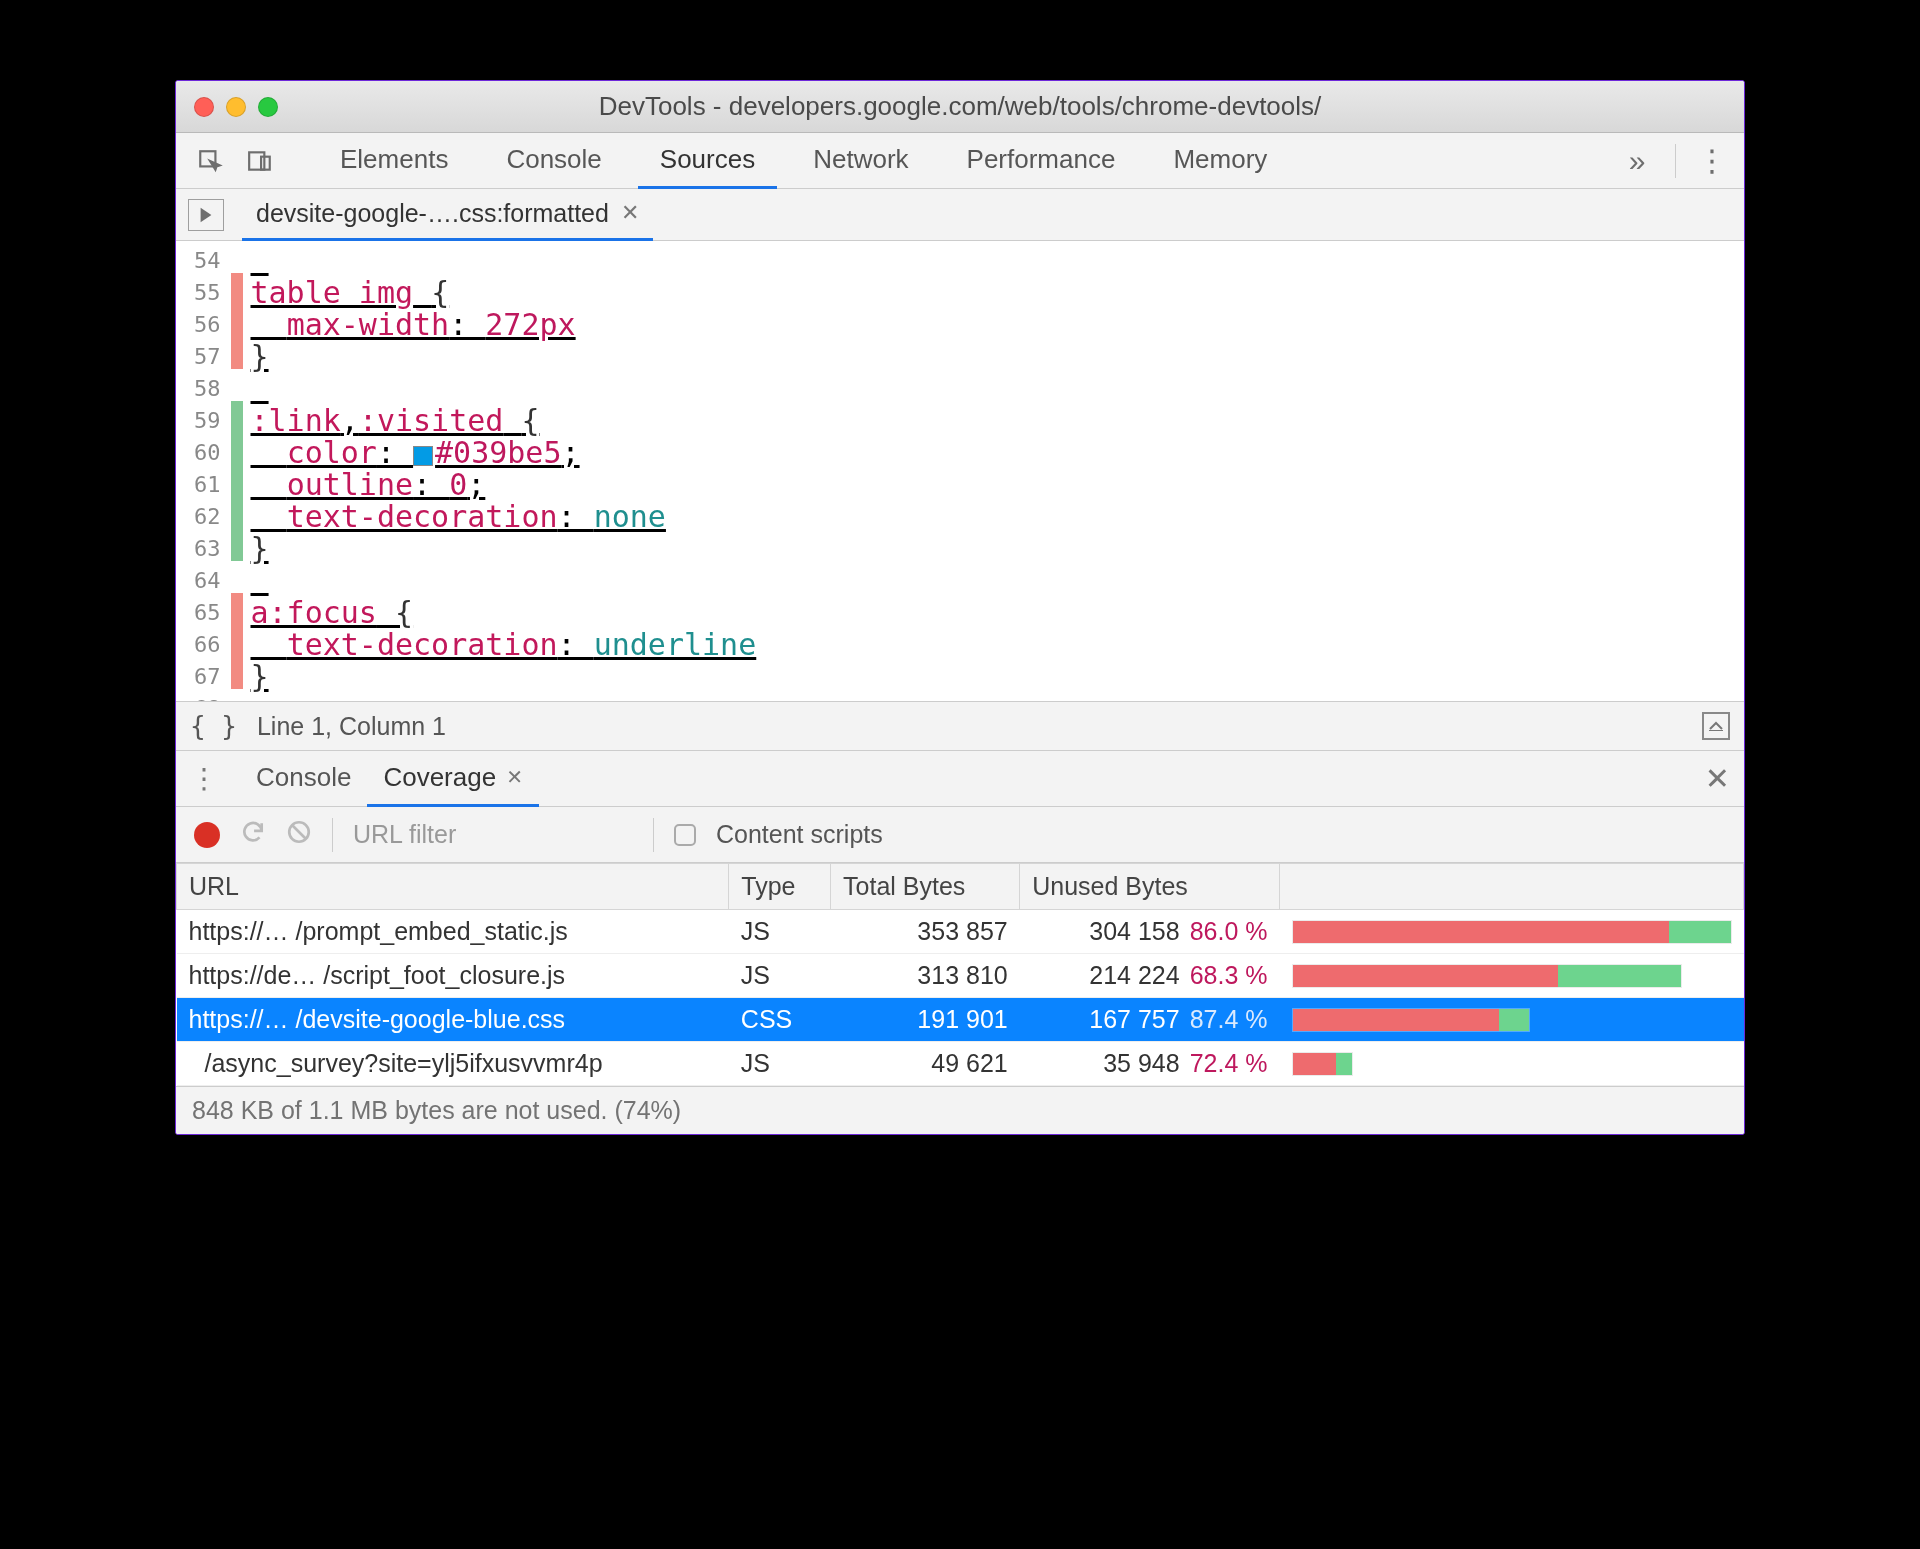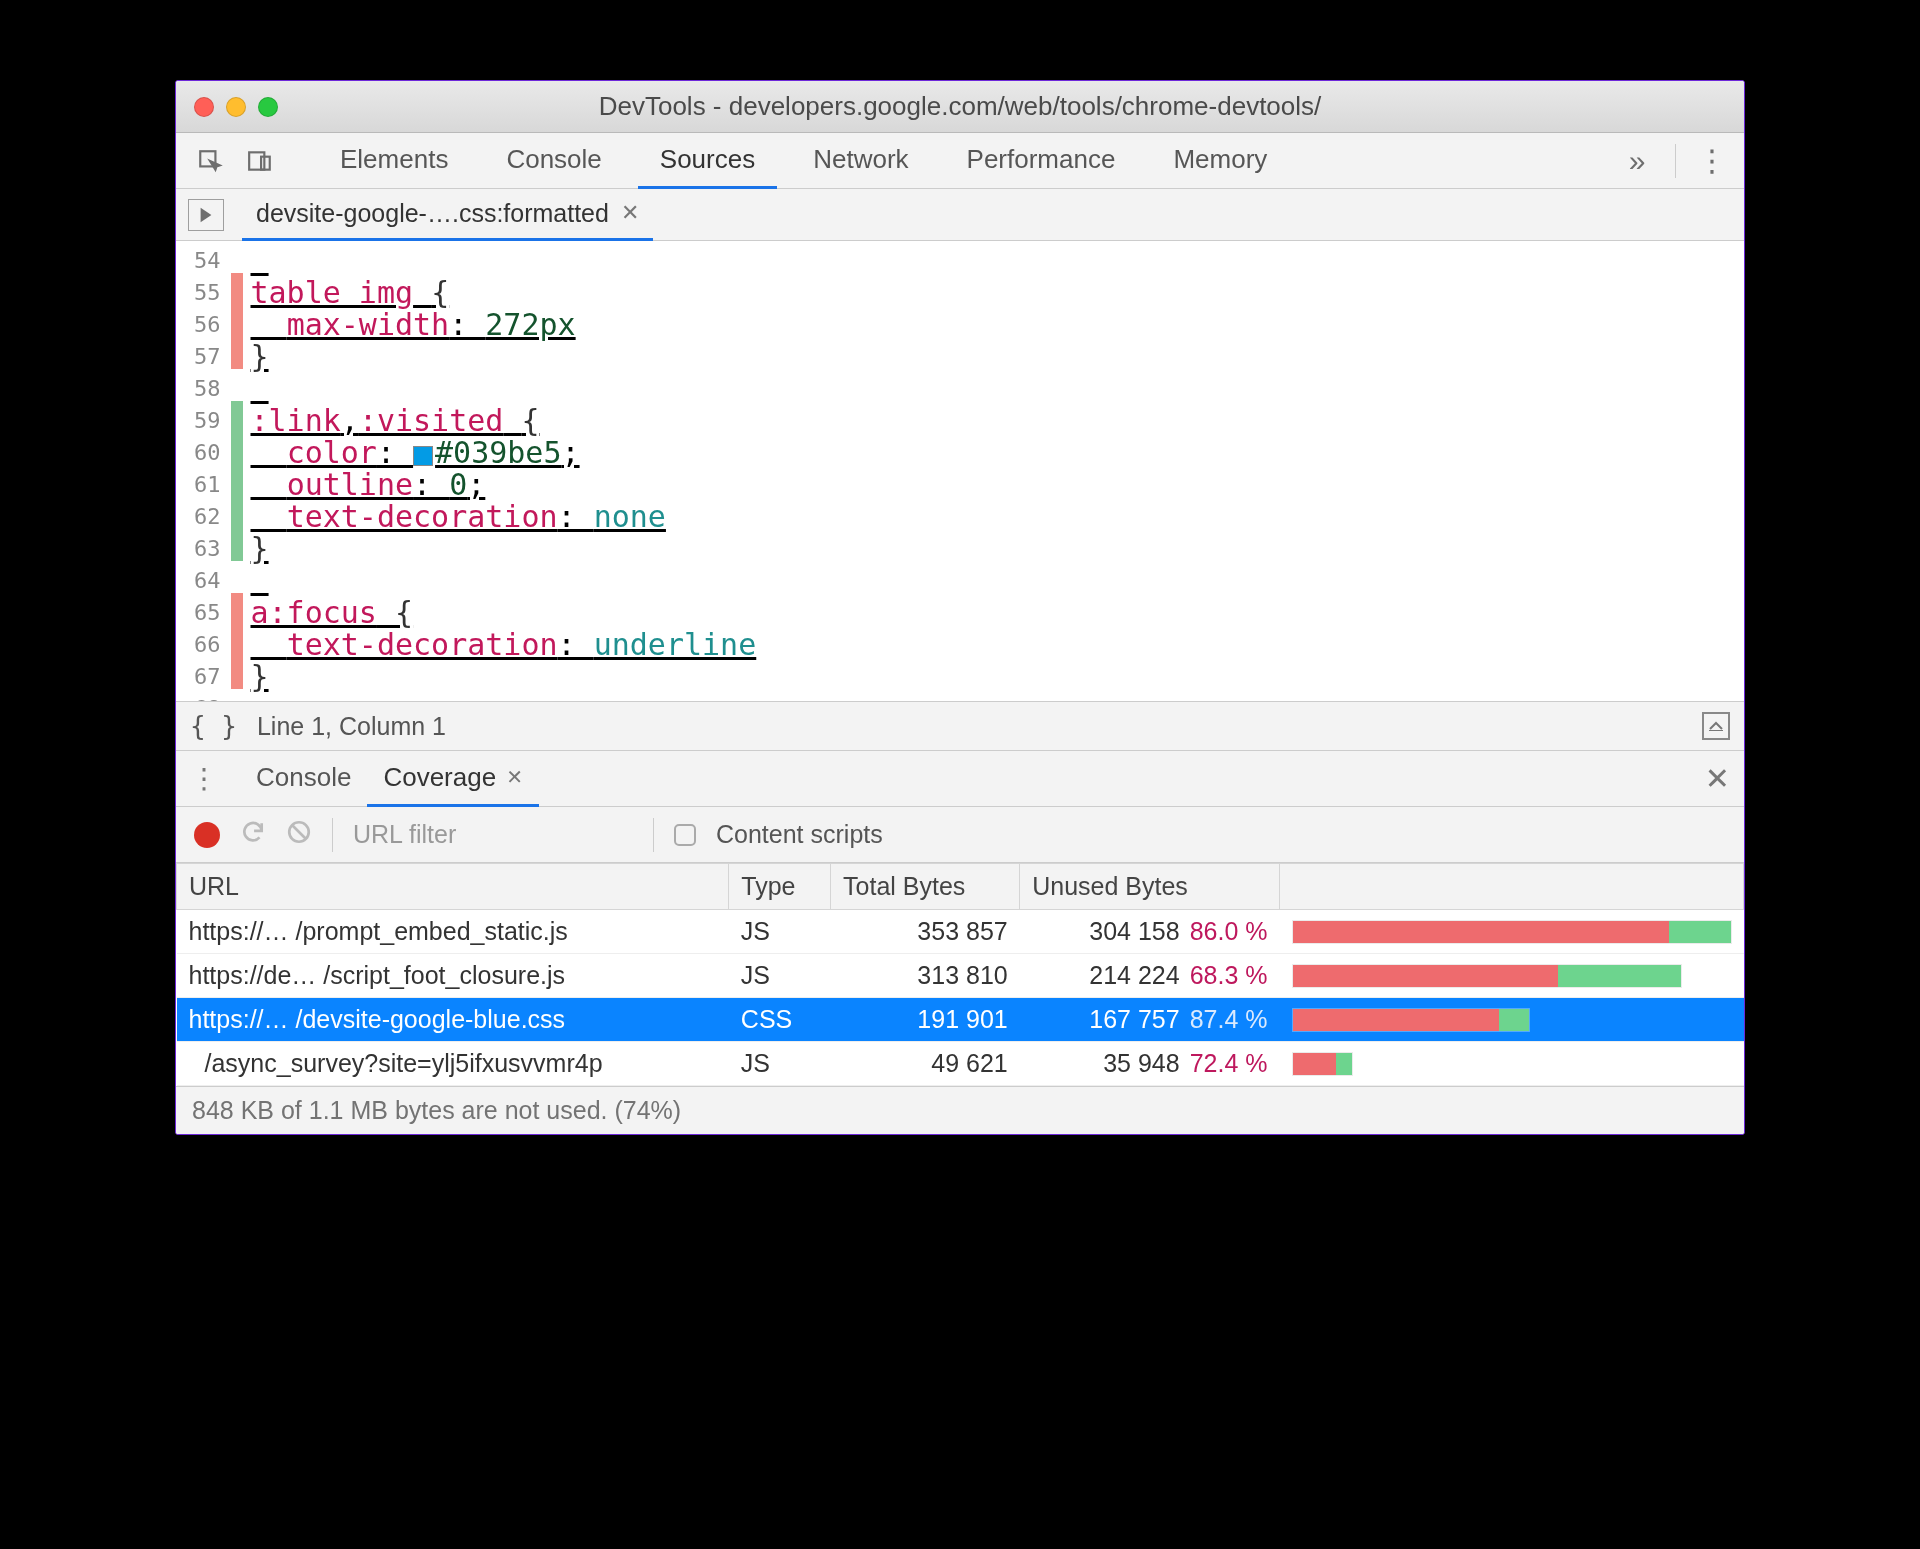--- a/index.html
+++ b/index.html
@@ -57,21 +57,21 @@
   .close-x{color:#777;font-size:22px;cursor:pointer;}
   
   .codearea{display:flex;background:#fff;height:460px;overflow:hidden;}
   .gutter{background:#fff;text-align:right;font-family:Menlo,Monaco,Consolas,monospace;font-size:22px;color:#888;padding:4px 10px 0 18px;user-select:none;}
   .gnum{height:32px;line-height:32px;}
   .covbar{width:12px;}
   .covcell{height:32px;}
   .cov-r{background:#f28b82;} .cov-g{background:#81c995;}
   .codelines{font-family:Menlo,Monaco,Consolas,monospace;font-size:30px;padding:4px 0 0 8px;white-space:pre;text-decoration:underline;}
   .cl{height:32px;line-height:32px;}
-  .sel{color:#c2185b;} .prop{color:#c2185b;} .val{color:#14532d;} .kw{color:#1f8f8f;} .br{color:#333;}
+  .sel{color:#c2185b;} .prop{color:#c2185b;} .val{color:#be185d;} .kw{color:#1f8f8f;} .br{color:#333;}
   .swatch{display:inline-block;width:20px;height:20px;vertical-align:-3px;border:1px solid #888;background:#039be5;margin-right:2px;}
   
   .statusstrip{height:50px;background:#f3f3f3;border-top:1px solid #ccc;border-bottom:1px solid #ccc;display:flex;align-items:center;padding:0 14px;font-size:25px;color:#555;justify-content:space-between;}
   .bracebtn{font-family:Menlo,monospace;font-size:26px;color:#555;margin-right:20px;}
   .sq{width:28px;height:28px;border:2px solid #888;display:flex;align-items:center;justify-content:center;}
   
   .drawertabs{height:56px;background:#f3f3f3;border-bottom:1px solid #ccc;display:flex;align-items:center;padding:0 14px;}
   .dvert{font-size:28px;color:#777;margin-right:22px;cursor:pointer;}
   .dtab{padding:0 16px;height:56px;display:flex;align-items:center;font-size:26px;color:#555;border-bottom:3px solid transparent;gap:10px;cursor:pointer;}
   .dtab.active{color:#333;border-bottom-color:#1a73e8;}

